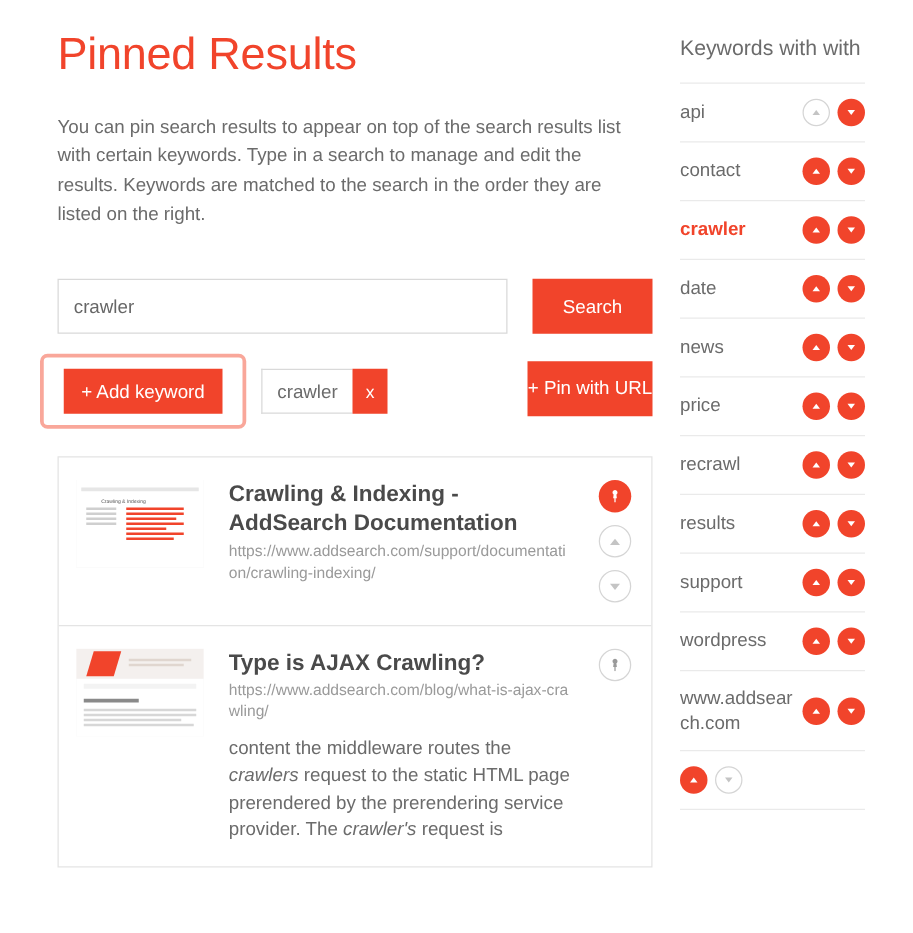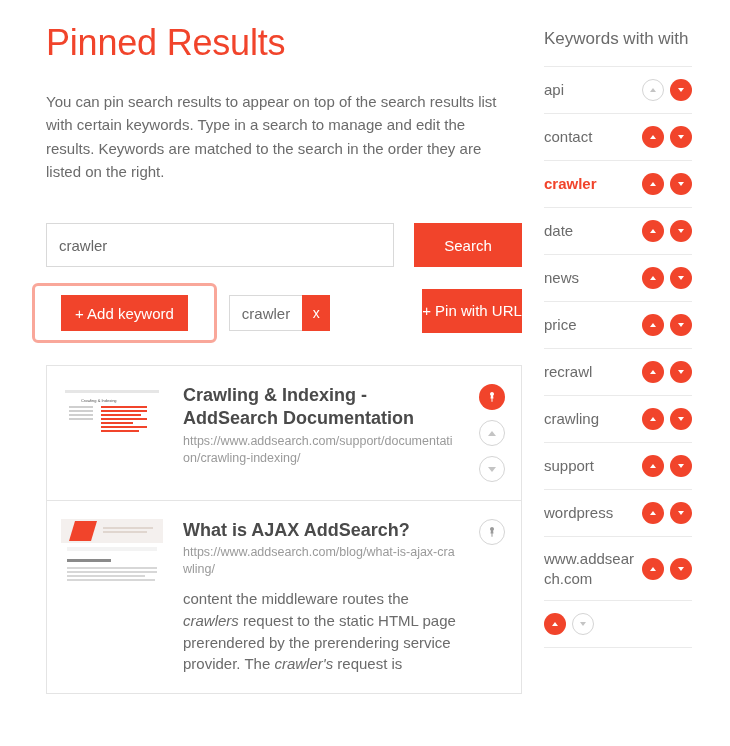--- a/index.html
+++ b/index.html
@@ -5,23 +5,23 @@
 * { box-sizing: border-box; margin: 0; padding: 0; }
 body { font-family: -apple-system, "Helvetica Neue", Arial, sans-serif; color: #555; background: #fff; padding: 0; width: 730px; }
 .container { display: flex; padding: 0 0 20px 46px; gap: 22px; }
 .main { flex: 0 0 476px; }
 .side { flex: 0 0 148px; }
 .page-title { font-size: 36px; font-weight: 300; color: #f1442b; margin-top: 22px; margin-bottom: 26px; letter-spacing: -0.2px; }
 .intro { font-size: 15px; line-height: 1.55; color: #6b6b6b; margin-bottom: 40px; max-width: 460px; }
 .search-row { display: flex; gap: 20px; margin-bottom: 16px; }
 .search-input { flex: 1; height: 44px; border: 1px solid #d9d9d9; padding: 0 12px; font-size: 15px; color: #666; outline: none; }
 .btn { display: inline-flex; align-items: center; justify-content: center; background: #f1442b; color: #fff; font-size: 15px; border: none; cursor: pointer; padding: 0 16px; height: 40px; white-space: nowrap; }
-.btn-search { height: 44px; width: 108px; }
+.btn-search { height: 44px; width: 96px; }
 .tool-row { display: flex; align-items: flex-start; gap: 12px; margin-bottom: 22px; }
-.highlight-box { border: 3px solid #f9a79a; border-radius: 6px; padding: 9px 26px; margin-left: -14px; }
+.highlight-box { border: 3px solid #f9a79a; border-radius: 6px; padding: 9px 16px; margin-left: -14px; }
 .btn-addkw { height: 36px; padding: 0 14px; font-size: 15px; }
 .chip { display: inline-flex; align-items: center; height: 36px; margin-top: 12px; }
 .chip-label { border: 1px solid #d9d9d9; border-right: none; background: #fff; color: #6b6b6b; padding: 0 12px; height: 36px; display: inline-flex; align-items: center; font-size: 15px; }
 .chip-x { background: #f1442b; color: #fff; width: 28px; height: 36px; display: inline-flex; align-items: center; justify-content: center; cursor: pointer; font-size: 14px; }
 .btn-pinurl { height: 44px; width: 100px; text-align: center; line-height: 1.25; font-size: 15px; padding: 2px 12px; margin-top: 6px; margin-left: auto; display: inline-flex; align-items: center; justify-content: center; }
 .results { border: 1px solid #e4e4e4; margin-bottom: 4px; }
 .result { display: flex; padding: 18px 14px 18px 14px; border-bottom: 1px solid #e4e4e4; gap: 20px; }
 .result:last-child { border-bottom: none; }
 .thumb { width: 102px; height: 70px; background: #f5f5f5; position: relative; flex-shrink: 0; }
 .thumb svg { width: 100%; height: 100%; display: block; }
@@ -119,21 +119,21 @@
             <rect x="42" y="12" width="44" height="2" fill="#e0d6cf"></rect>
             <rect x="6" y="28" width="90" height="4" fill="#f3f3f3"></rect>
             <rect x="6" y="40" width="44" height="3" fill="#8a8a8a"></rect>
             <rect x="6" y="48" width="90" height="2" fill="#d7d7d7"></rect>
             <rect x="6" y="52" width="90" height="2" fill="#d7d7d7"></rect>
             <rect x="6" y="56" width="78" height="2" fill="#d7d7d7"></rect>
             <rect x="6" y="60" width="88" height="2" fill="#d7d7d7"></rect>
           </svg>
         </div>
         <div class="body">
-          <div class="title">What is AJAX AddSearch?</div>
+          <div class="title">Type is AJAX Crawling?</div>
           <div class="url">https://www.addsearch.com/blog/what-is-ajax-crawling/</div>
           <div class="desc">content the middleware routes the <em>crawlers</em> request to the static HTML page prerendered by the prerendering service provider. The <em>crawler's</em> request is</div>
         </div>
         <div class="controls">
           <span class="circle-btn circle-outline pin-icon">
             <svg viewBox="0 0 24 24">
                 <path fill="#9a9a9a" d="M12 2c-2 0-4 1.5-4 4 0 1.4.7 2.6 1.8 3.3L9 15h2v6l1 1 1-1v-6h2l-.8-5.7C15.3 8.6 16 7.4 16 6c0-2.5-2-4-4-4z"></path>
               </svg>
           </span>
         </div>
@@ -188,21 +188,21 @@
           </div>
         </div>
         <div class="kw-row">
           <div class="kw-label">recrawl</div>
           <div class="kw-btns">
             <span class="kwb kwb-up kwb-red"></span>
             <span class="kwb kwb-down kwb-red"></span>
           </div>
         </div>
         <div class="kw-row">
-          <div class="kw-label">crawling</div>
+          <div class="kw-label">results</div>
           <div class="kw-btns">
             <span class="kwb kwb-up kwb-red"></span>
             <span class="kwb kwb-down kwb-red"></span>
           </div>
         </div>
         <div class="kw-row">
           <div class="kw-label">support</div>
           <div class="kw-btns">
             <span class="kwb kwb-up kwb-red"></span>
             <span class="kwb kwb-down kwb-red"></span>

